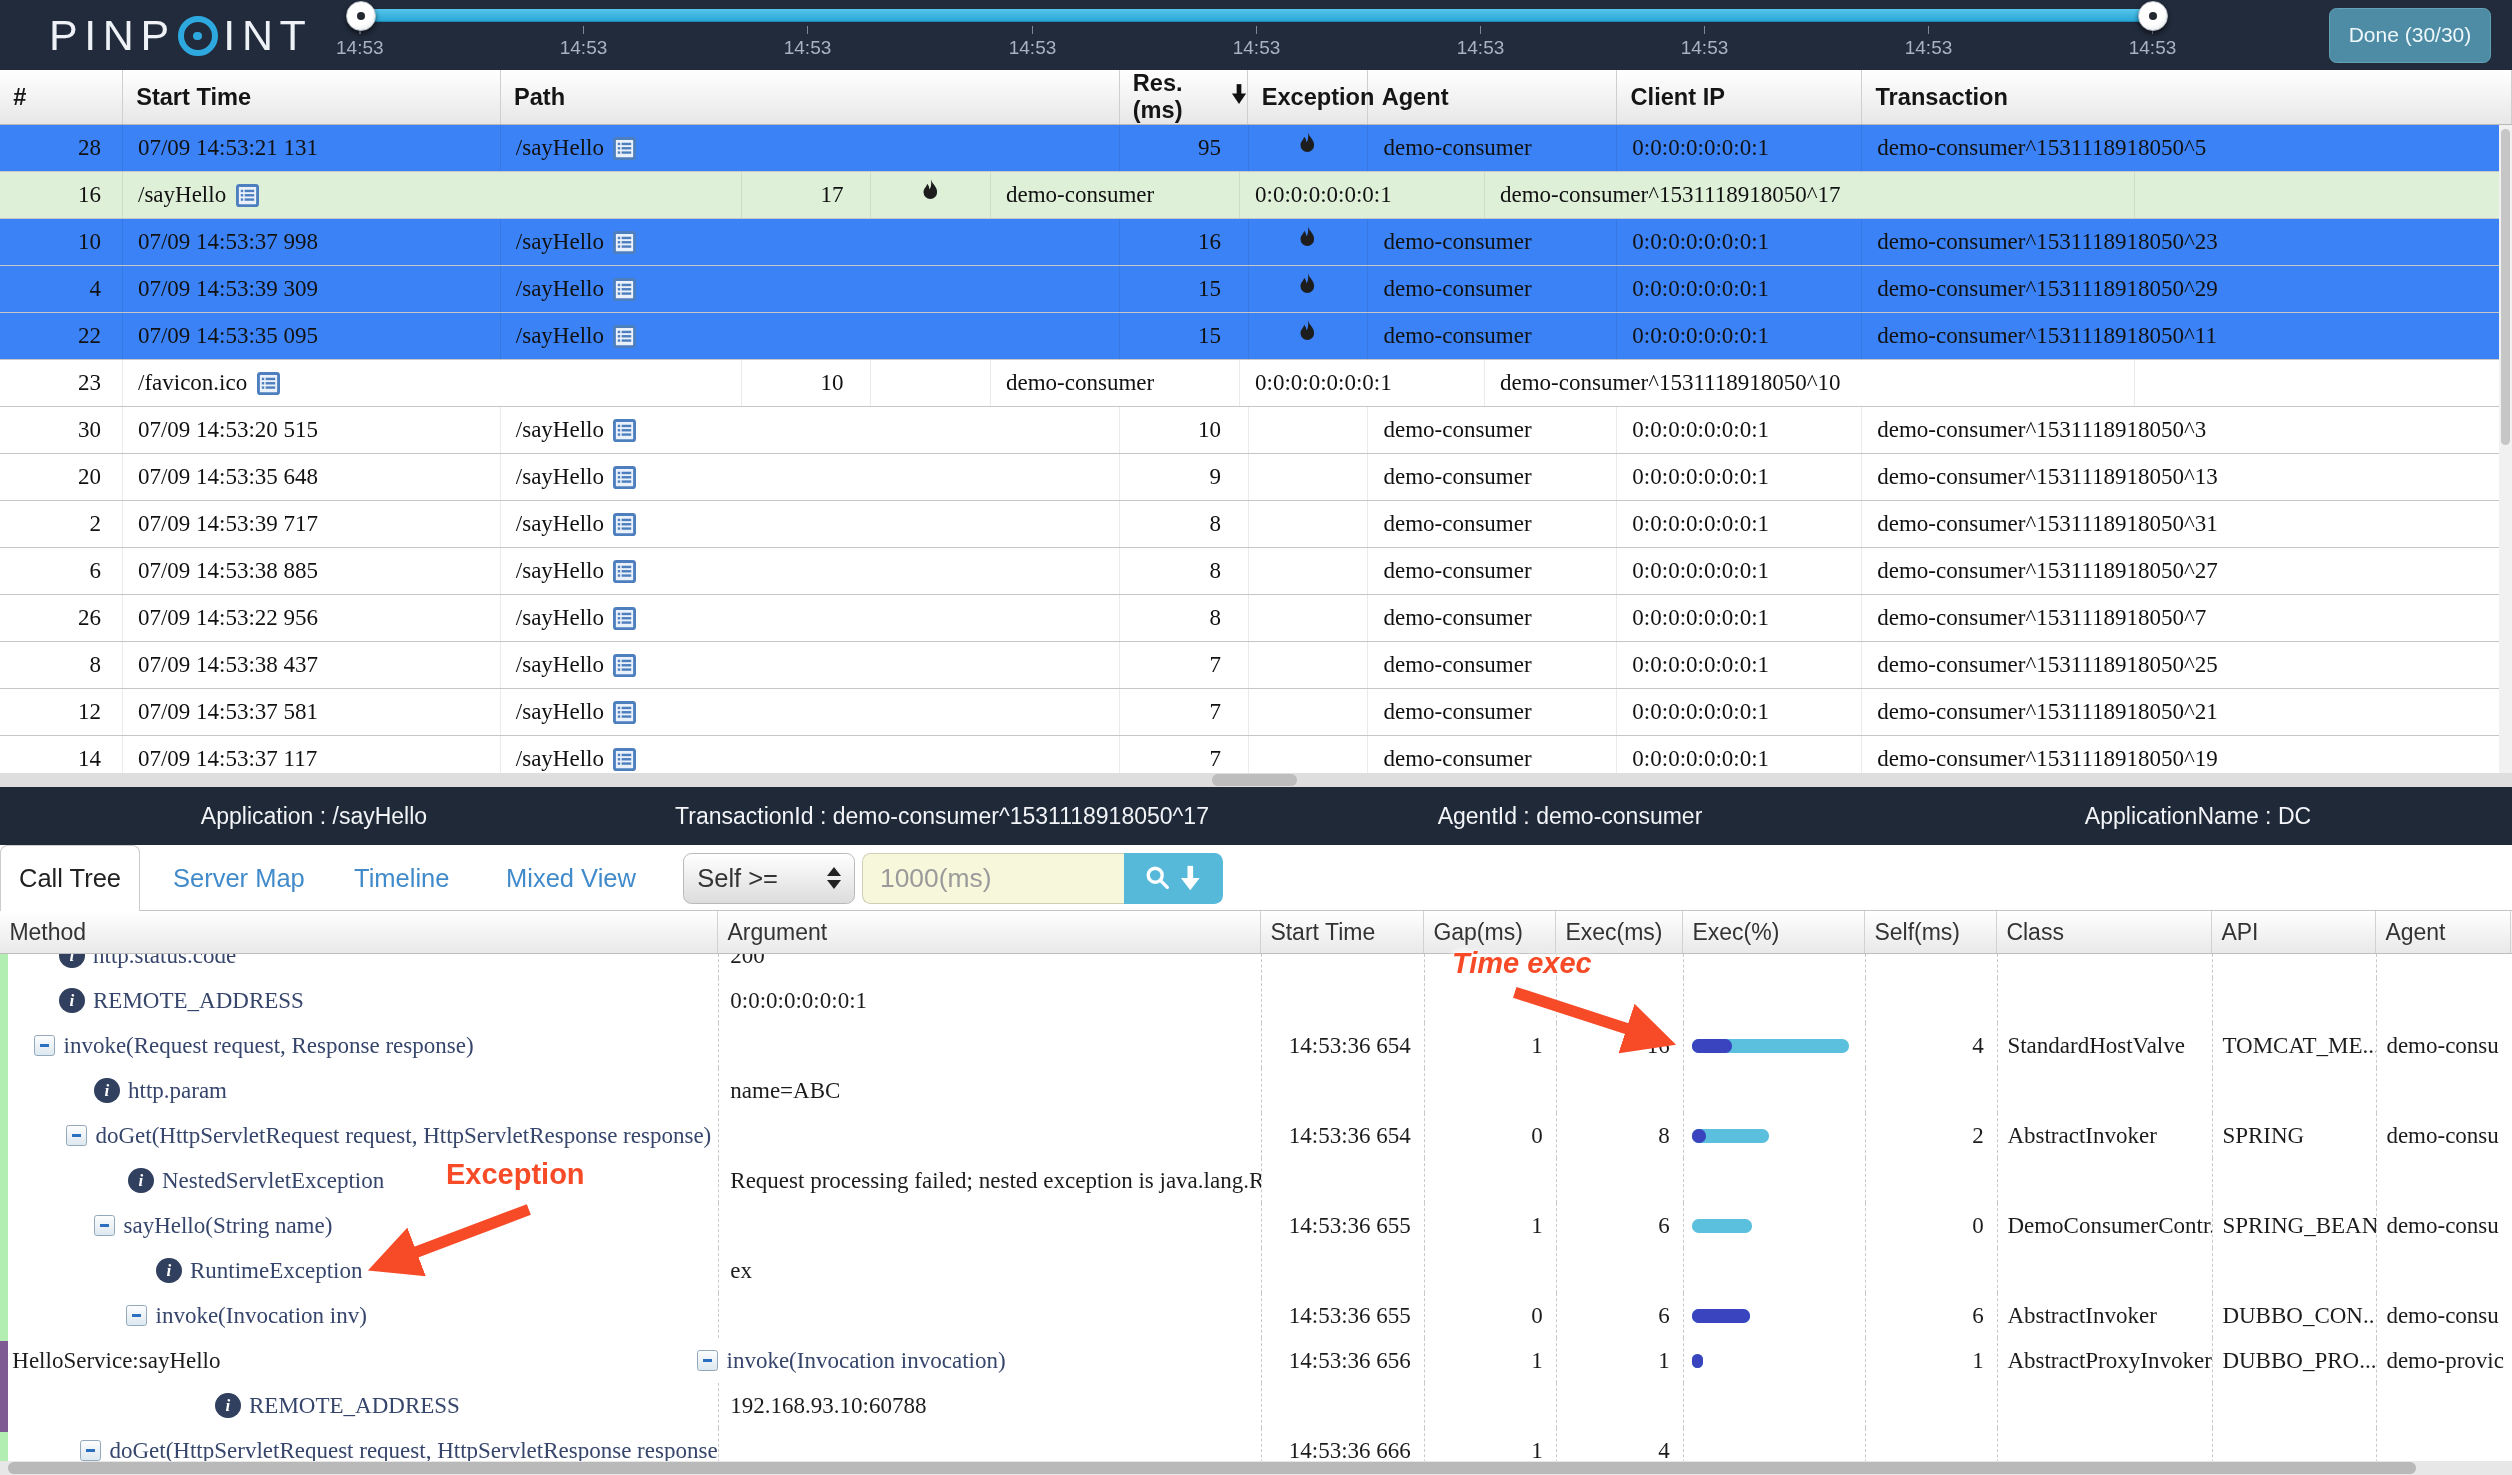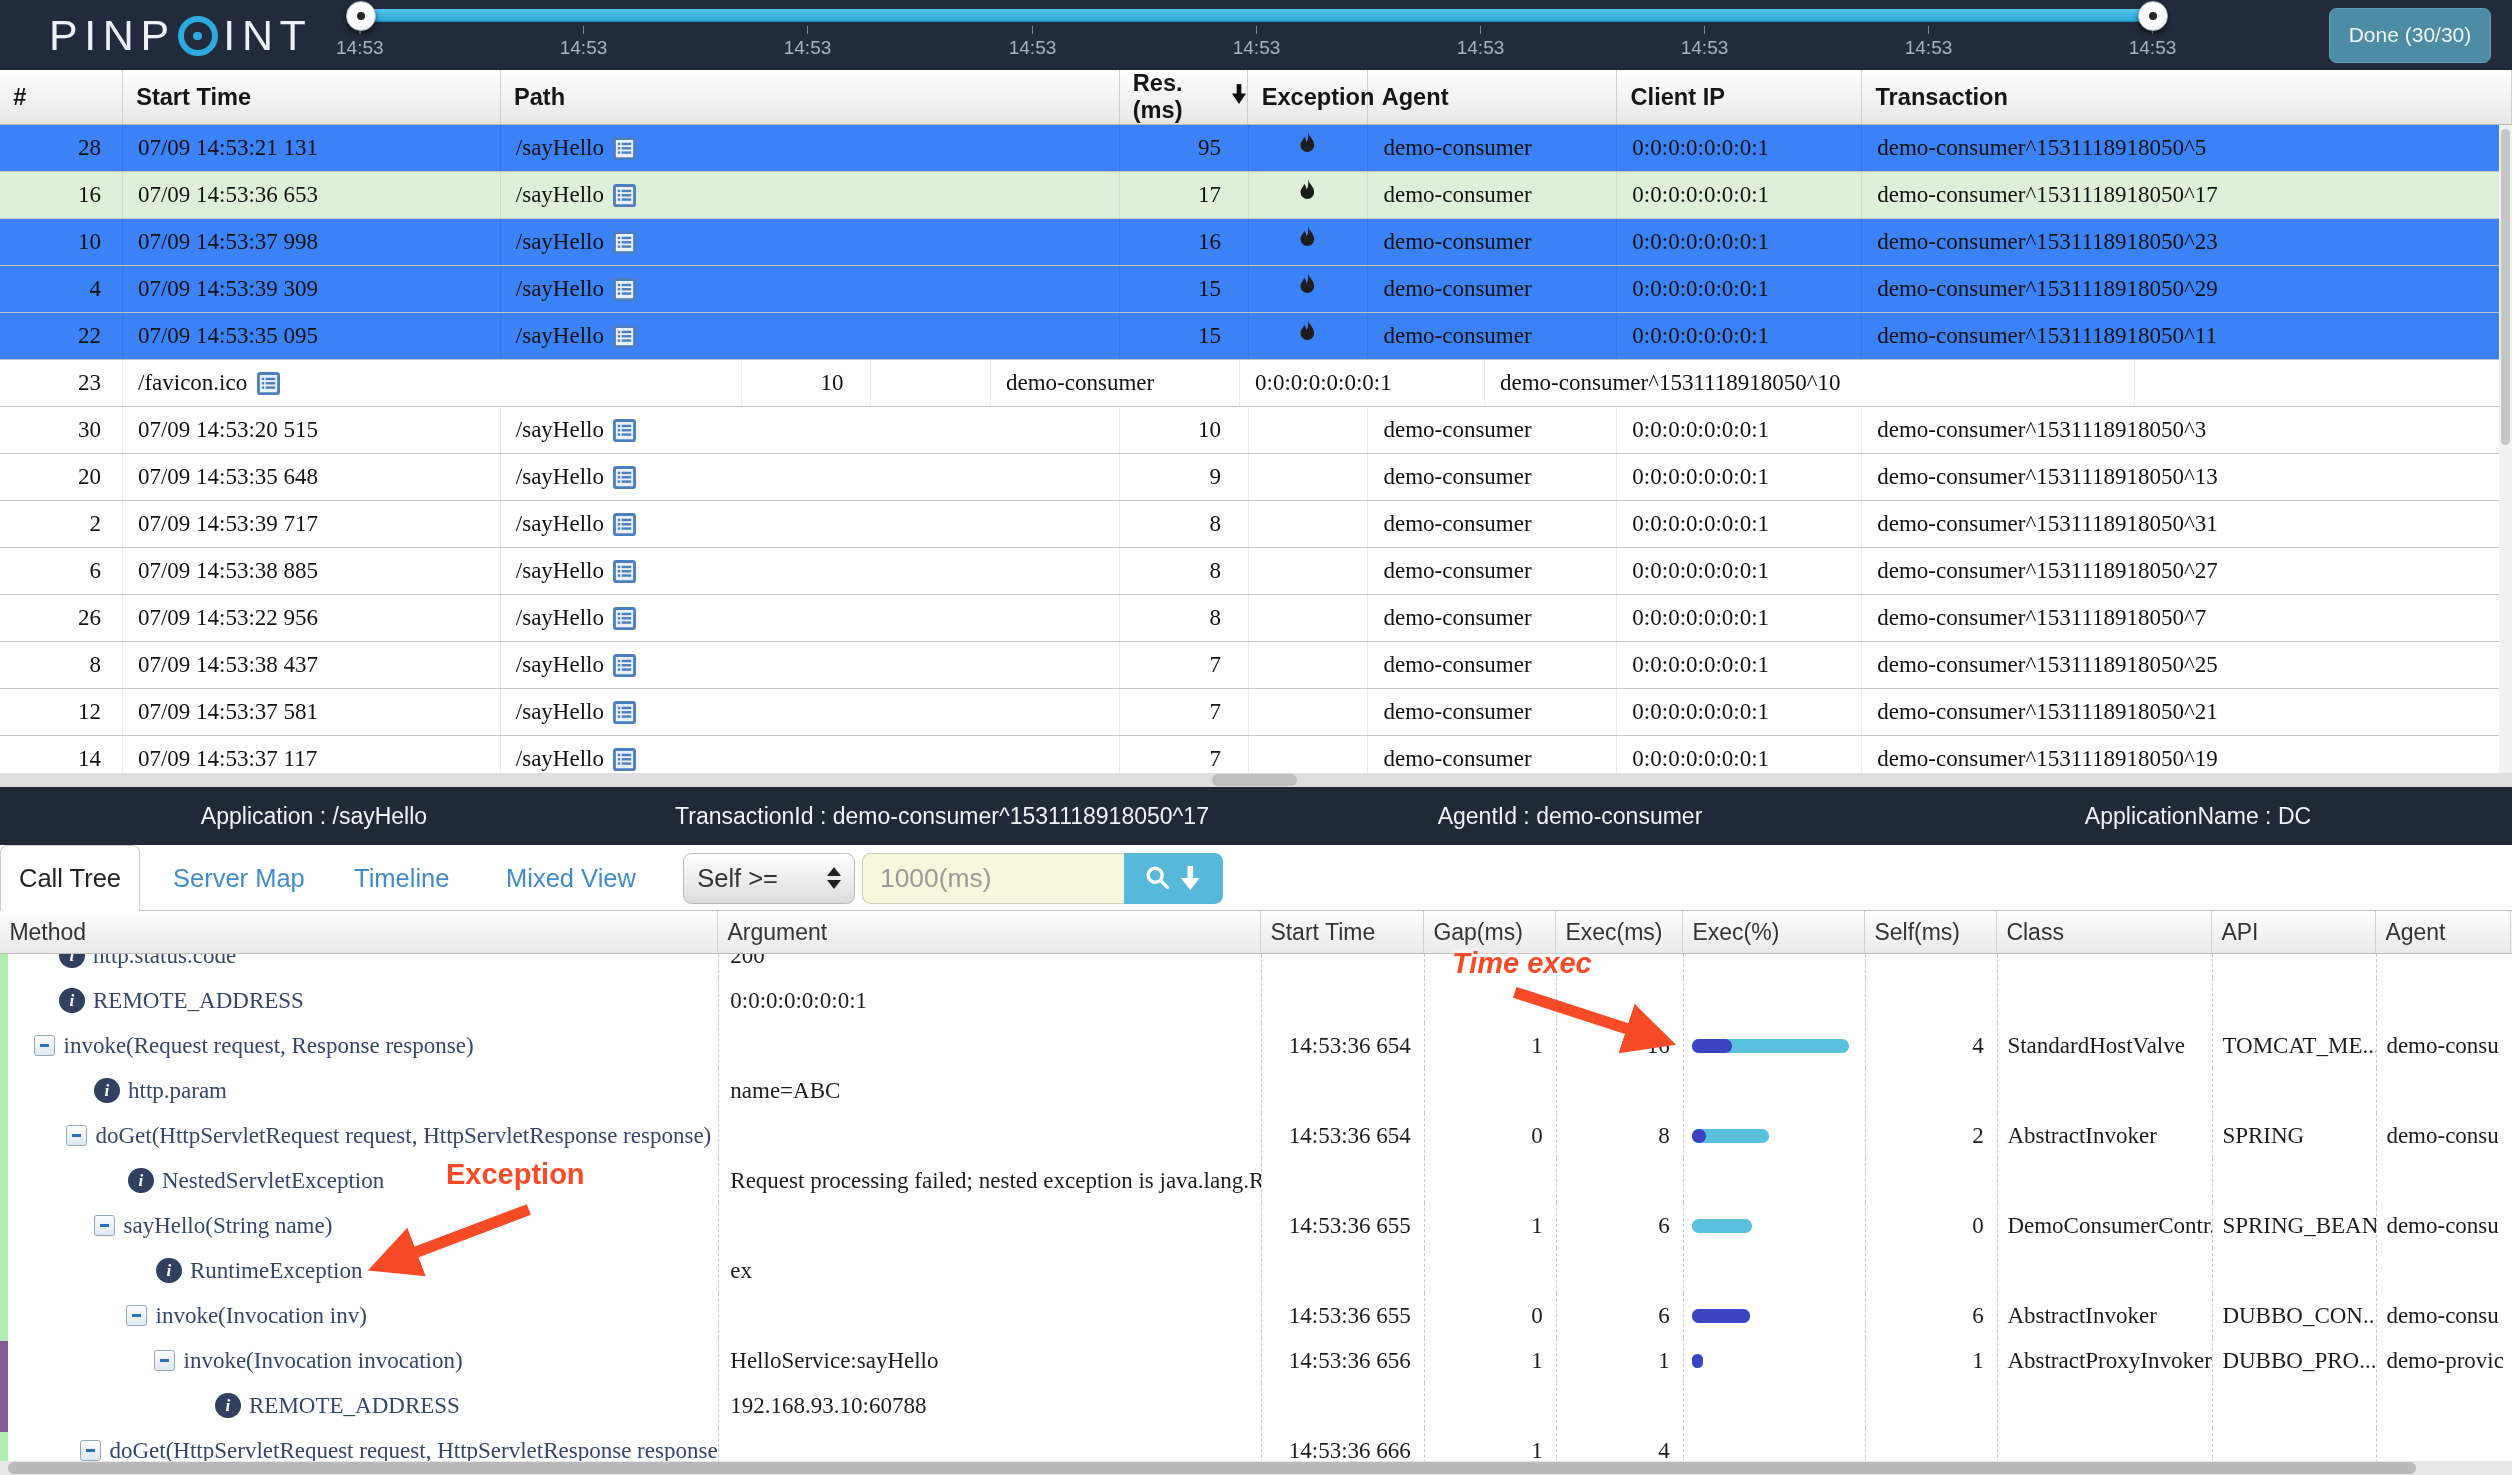--- a/index.html
+++ b/index.html
@@ -233,21 +233,20 @@
                 <path d="M12.5,0 C13.5,5.5 19,7.5 19,14 A7.2,7.2 0 0 1 4.6,14 C4.6,10 7.8,8.6 8.4,5 C10,6.8 10.9,8.6 10.6,11 C12.9,9.2 13,4.5 12.5,0 Z" fill="#1d1d1d"></path>
                 <path d="M12,27.5 A4.2,4.2 0 0 1 7.8,23.3 C7.8,20.8 10,20 10.6,17.6 C11.7,19 12,20 11.9,21.4 C13.2,20.3 13.4,18.4 13.2,16.6 C15.3,18.2 16.2,20.7 16.2,23.3 A4.2,4.2 0 0 1 12,27.5 Z" fill="#f2dede" opacity="0"></path>
               </svg></span>
           </div>
           <div class="txc" style="width: 249px;">demo-consumer</div>
           <div class="txc" style="width: 245px;">0:0:0:0:0:0:0:1</div>
           <div class="txc" style="width: 650px;">demo-consumer^1531118918050^5</div>
         </div>
         <div class="txr selected">
           <div class="txc num" style="width: 123px;">16</div>
-          <div class="txc" style="width: 378px;">07/09 14:53:36 653</div>
           <div class="txc" style="width: 619px;">
             <span>/sayHello</span>
             <span class="doc-icon">
               <svg width="23" height="23" viewBox="0 0 24 24">
                 <rect x="1.5" y="1.5" width="21" height="21" rx="2" fill="#eaf1fb" stroke="#4d7fbe" stroke-width="3"></rect>
                 <rect x="5" y="6" width="2.5" height="2.5" fill="#4d7fbe"></rect>
                 <rect x="9" y="6" width="10" height="2.5" fill="#4d7fbe"></rect>
                 <rect x="5" y="10.5" width="2.5" height="2.5" fill="#4d7fbe"></rect>
                 <rect x="9" y="10.5" width="10" height="2.5" fill="#4d7fbe"></rect>
                 <rect x="5" y="15" width="2.5" height="2.5" fill="#4d7fbe"></rect>
@@ -762,25 +761,25 @@
                 <div class="light" style="width: 58px;"></div>
                 <div class="dark" style="width: 58px;"></div>
               </div>
             </div>
             <div class="ctc v rt" style="width: 132px;">6</div>
             <div class="ctc v" style="width: 215px; padding-left: 9.4px;">AbstractInvoker</div>
             <div class="ctc v" style="width: 164px; padding-left: 9.4px;">DUBBO_CON...</div>
             <div class="ctc v" style="width: 135px; padding-left: 9.4px;">demo-consu</div>
           </div>
           <div class="ctr">
+            <div class="ctc v" style="width: 543px; padding-left: 11.3px;">HelloService:sayHello</div>
             <div class="ctc method" style="width: 718px; padding-left: 154px;">
               <span class="minus-ic"></span>
               <span class="mlabel">invoke(Invocation invocation)</span>
             </div>
-            <div class="ctc v" style="width: 543px; padding-left: 11.3px;">HelloService:sayHello</div>
             <div class="ctc v rt" style="width: 163px;">14:53:36 656</div>
             <div class="ctc v rt" style="width: 132px;">1</div>
             <div class="ctc v rt" style="width: 127px;">1</div>
             <div class="ctc v" style="width: 182px; padding-left: 7.6px;">
               <div class="ct-bar">
                 <div class="light" style="width: 11.3px;"></div>
                 <div class="dark" style="width: 11.3px;"></div>
               </div>
             </div>
             <div class="ctc v rt" style="width: 132px;">1</div>

